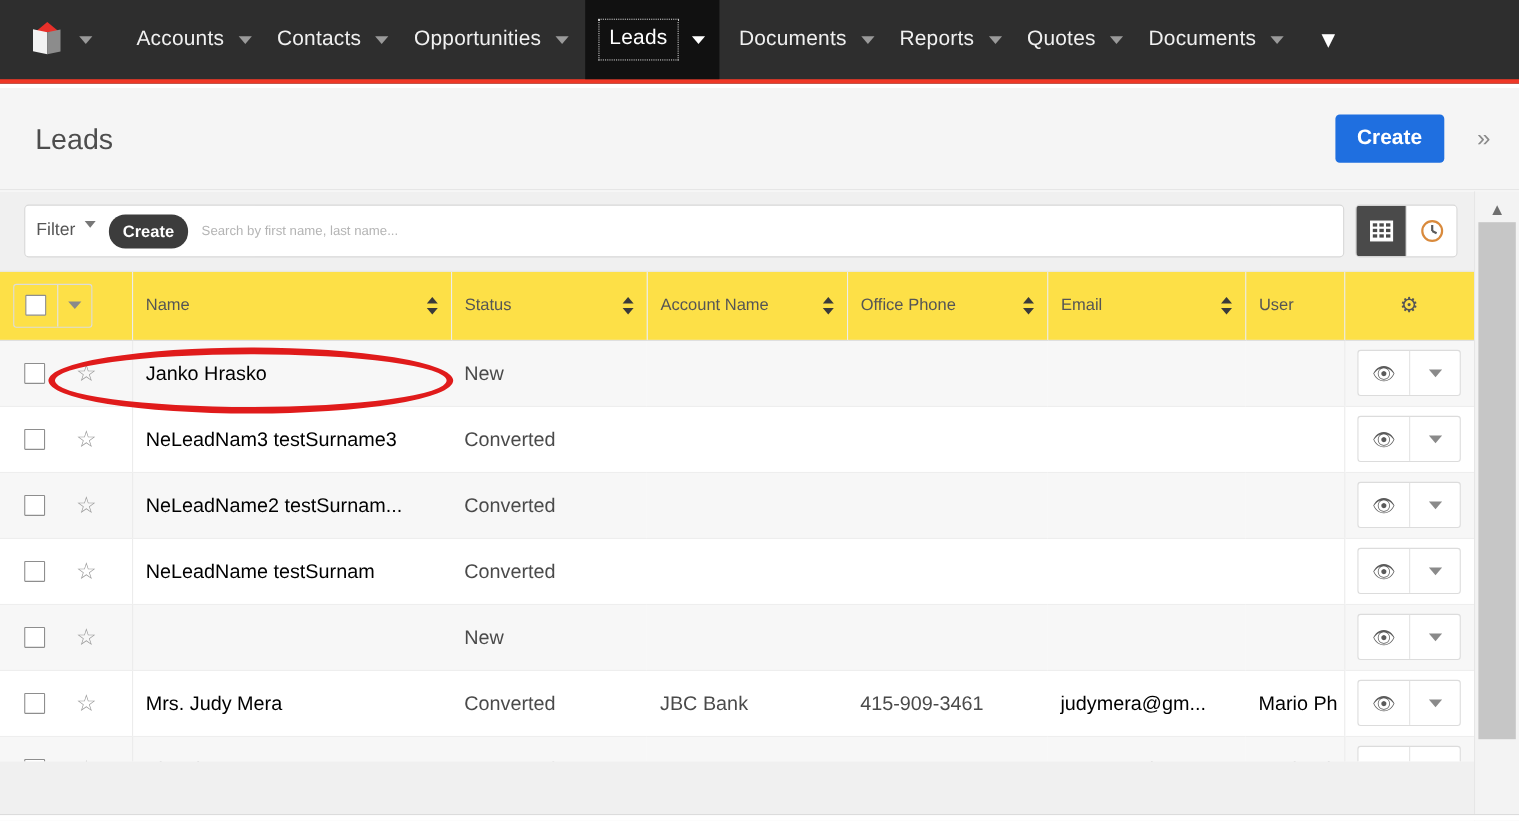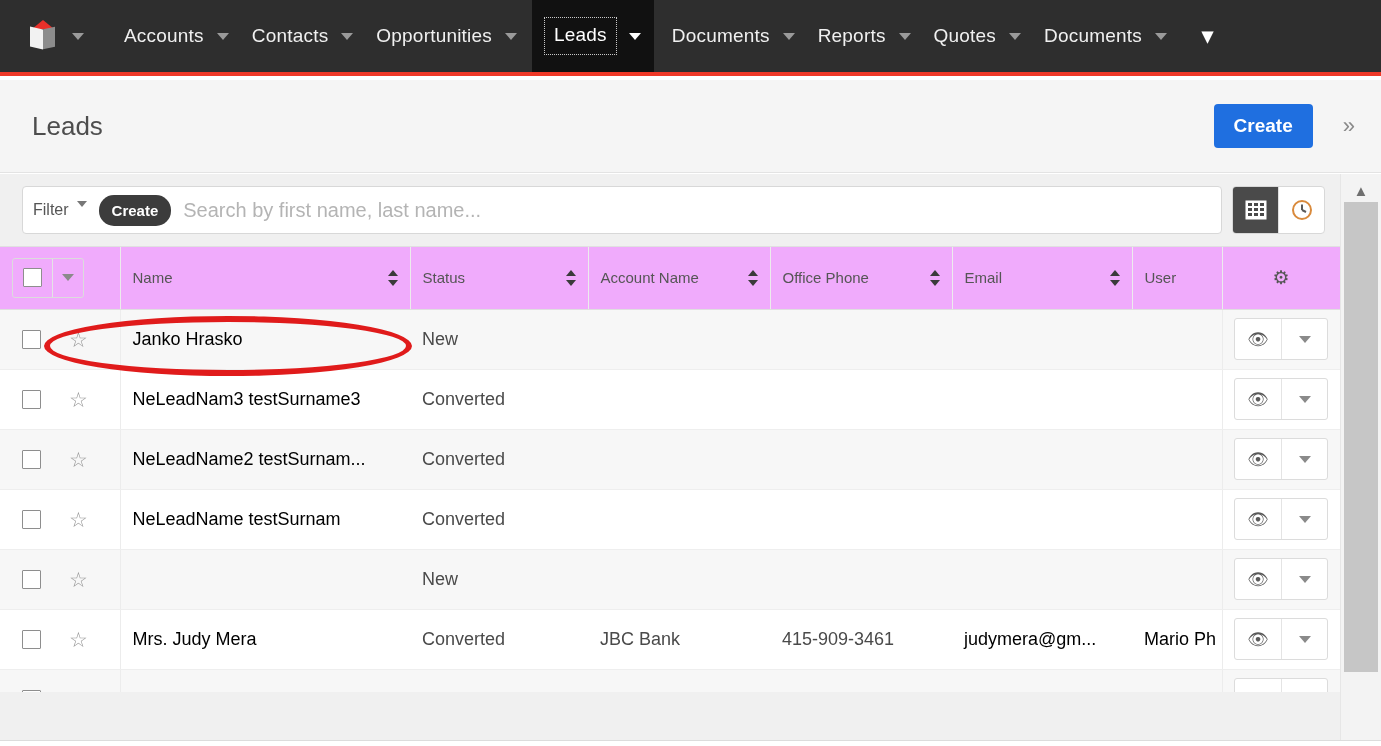--- a/index.html
+++ b/index.html
@@ -128,21 +128,21 @@
     border-top: 6px solid #777777;
   }
   .create-pill {
     background: #3c3c3c; color: #ffffff;
     font-size: 15px; font-weight: bold;
     padding: 7px 13px; border-radius: 15px;
     margin-left: 12px; cursor: pointer; white-space: nowrap;
   }
   .search-input {
     flex: 1; border: none; outline: none;
-    font-size: 20px; color: #0f172a;
+    font-size: 12px; color: #0f172a;
     font-family: inherit; margin-left: 12px;
     background: transparent;
   }
   .search-input::placeholder { color: #b4b4b4; }
 
   .view-toggle {
     position: absolute; top: 12px; left: 1232px;
     height: 48px; display: flex;
     background: #ffffff; border: 1px solid #d8d8d8; border-radius: 4px;
     overflow: hidden;
@@ -158,21 +158,21 @@
   
   .table-wrap {
     position: absolute; top: 72px; left: 0;
     width: 1340px; height: 446px;
     background: #ffffff;
     border-top: 1px solid #e0e0e0;
     overflow: hidden;
   }
   table { border-collapse: collapse; width: 1340px; table-layout: fixed; }
   thead th {
-    height: 62px; background: #f0abfc;
+    height: 62px; background: #fde047;
     border-bottom: 1px solid #dfdfdf;
     border-right: 1px solid #ececec;
     font-weight: normal; font-size: 15px;
     color: #555555; text-align: left;
     padding: 0 12px; vertical-align: middle;
   }
   .th-inner { display: flex; align-items: center; justify-content: space-between; }
   .sort-icon { display: inline-block; width: 10px; position: relative; height: 16px; }
   .sort-icon:before, .sort-icon:after {
     content: ""; position: absolute; left: 0;

